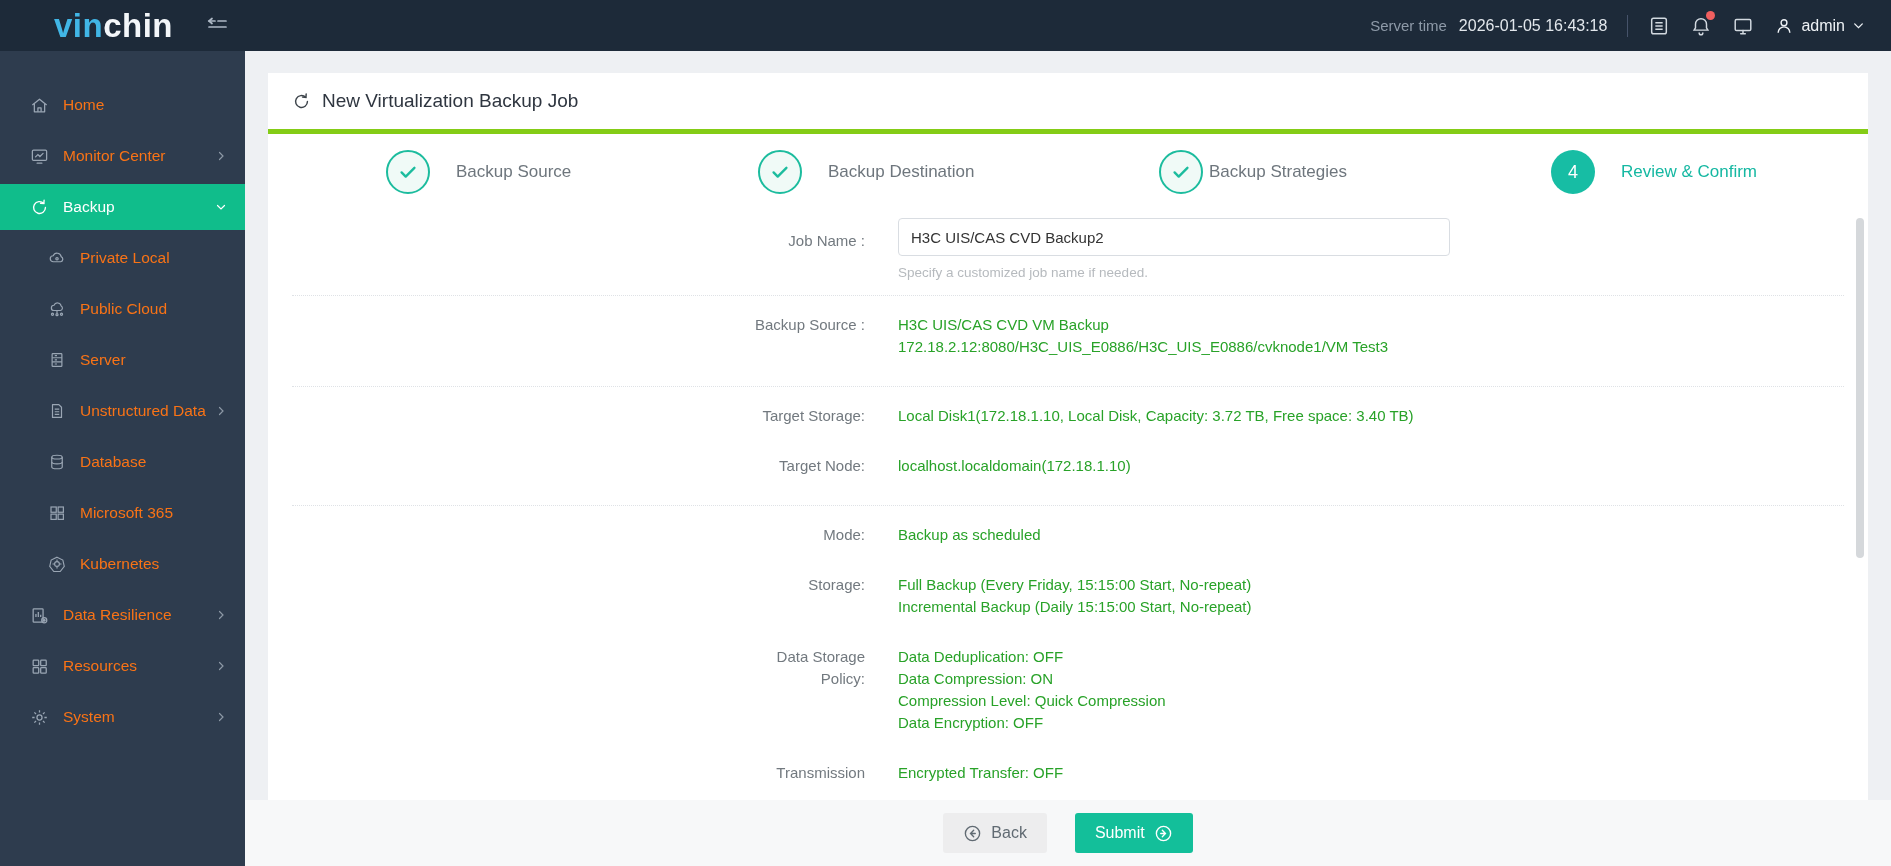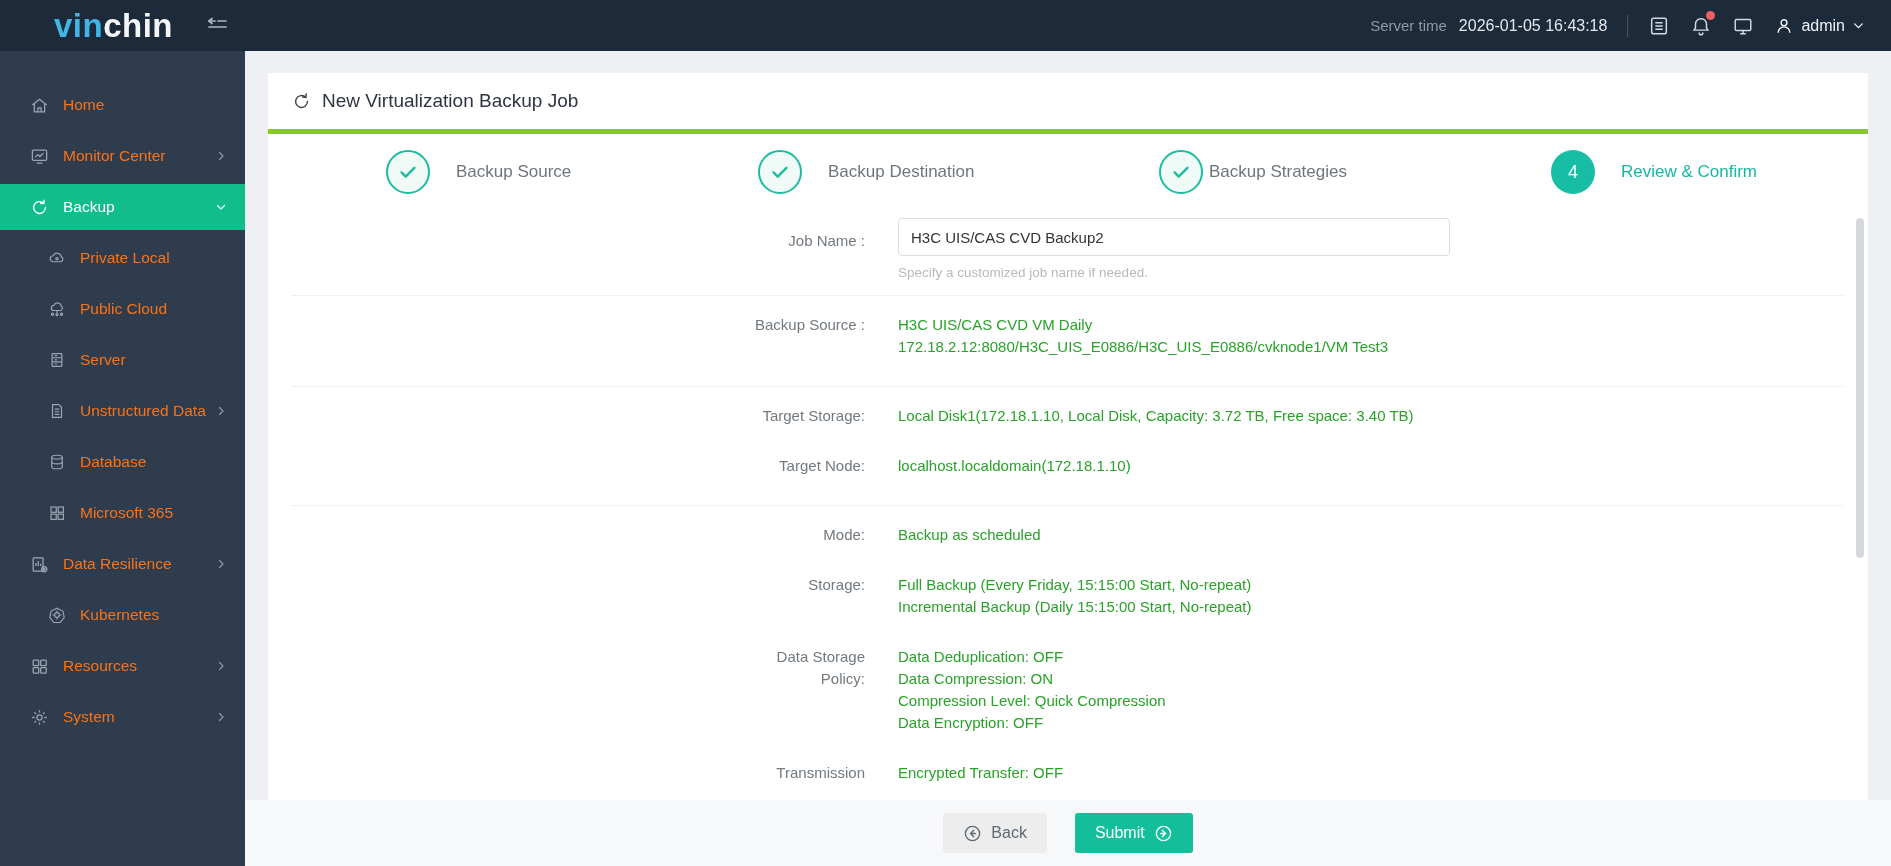--- a/index.html
+++ b/index.html
@@ -225,42 +225,42 @@
     <div class="nav-item nav-sub">
       <svg class="nav-icn" viewBox="0 0 24 24" fill="none" stroke="currentColor" stroke-width="1.6">
         <rect x="4" y="4" width="7" height="7"></rect>
           <rect x="13.5" y="4" width="7" height="7"></rect>
           <rect x="4" y="13.5" width="7" height="7"></rect>
           <rect x="13.5" y="13.5" width="7" height="7"></rect>
       </svg>
       <span>Microsoft 365</span>
     </div>
 
+    <div class="nav-item nav-sub">
+      <svg class="nav-icn" viewBox="0 0 24 24" fill="none" stroke="currentColor" stroke-width="1.5">
+        <path d="M12 3 l7.8 3.8 1.9 8.4 -5.4 6.8 H7.7 L2.3 15.2 4.2 6.8 z"></path>
+          <circle cx="12" cy="12" r="3.2"></circle>
+          <path d="M12 8.8 V6 M12 15.2 V18 M8.8 12 H6 M15.2 12 H18"></path>
+      </svg>
+      <span>Kubernetes</span>
+    </div>
+
     <div class="nav-item">
       <svg class="nav-icn" viewBox="0 0 24 24" fill="none" stroke="currentColor" stroke-width="1.6">
         <rect x="4" y="3.5" width="12.5" height="17" rx="1"></rect>
           <path d="M7.5 14 v-4 M10.5 14 v-6.5 M13.5 14 v-3"></path>
           <circle cx="18" cy="18" r="3.2"></circle>
           <path d="M18 16.2 v3.6 M16.2 18 h3.6"></path>
       </svg>
       <span>Data Resilience</span>
       <span class="nav-chevron">
         <svg width="12" height="12" viewBox="0 0 24 24" fill="none" stroke="currentColor" stroke-width="2.4" stroke-linecap="round">
             <path d="M9 5 l7 7 -7 7"></path>
           </svg>
       </span>
-    </div>
-
-    <div class="nav-item nav-sub">
-      <svg class="nav-icn" viewBox="0 0 24 24" fill="none" stroke="currentColor" stroke-width="1.5">
-        <path d="M12 3 l7.8 3.8 1.9 8.4 -5.4 6.8 H7.7 L2.3 15.2 4.2 6.8 z"></path>
-          <circle cx="12" cy="12" r="3.2"></circle>
-          <path d="M12 8.8 V6 M12 15.2 V18 M8.8 12 H6 M15.2 12 H18"></path>
-      </svg>
-      <span>Kubernetes</span>
     </div>
 
     <div class="nav-item">
       <svg class="nav-icn" viewBox="0 0 24 24" fill="none" stroke="currentColor" stroke-width="1.6">
         <rect x="4" y="4" width="7" height="7" rx="1"></rect>
           <rect x="13.5" y="4" width="7" height="7" rx="1"></rect>
           <rect x="4" y="13.5" width="7" height="7" rx="1"></rect>
           <rect x="13.5" y="13.5" width="7" height="7" rx="1"></rect>
       </svg>
       <span>Resources</span>
@@ -342,21 +342,21 @@
         </div>
         <div class="hint">Specify a customized job name if needed.</div>
 
         <div class="dotted"></div>
 
         <div class="frow vrow">
           <div class="flabel">
               <span class="lbltext">Backup Source :</span>
             </div>
           <div class="fvalue">
-            <div class="line">H3C UIS/CAS CVD VM Daily</div>
+            <div class="line">H3C UIS/CAS CVD VM Backup</div>
             <div class="line">172.18.2.12:8080/H3C_UIS_E0886/H3C_UIS_E0886/cvknode1/VM Test3</div>
           </div>
         </div>
 
         <div class="dotted"></div>
 
         <div class="frow vrow">
           <div class="flabel">
               <span class="lbltext">Target Storage:</span>
             </div>

